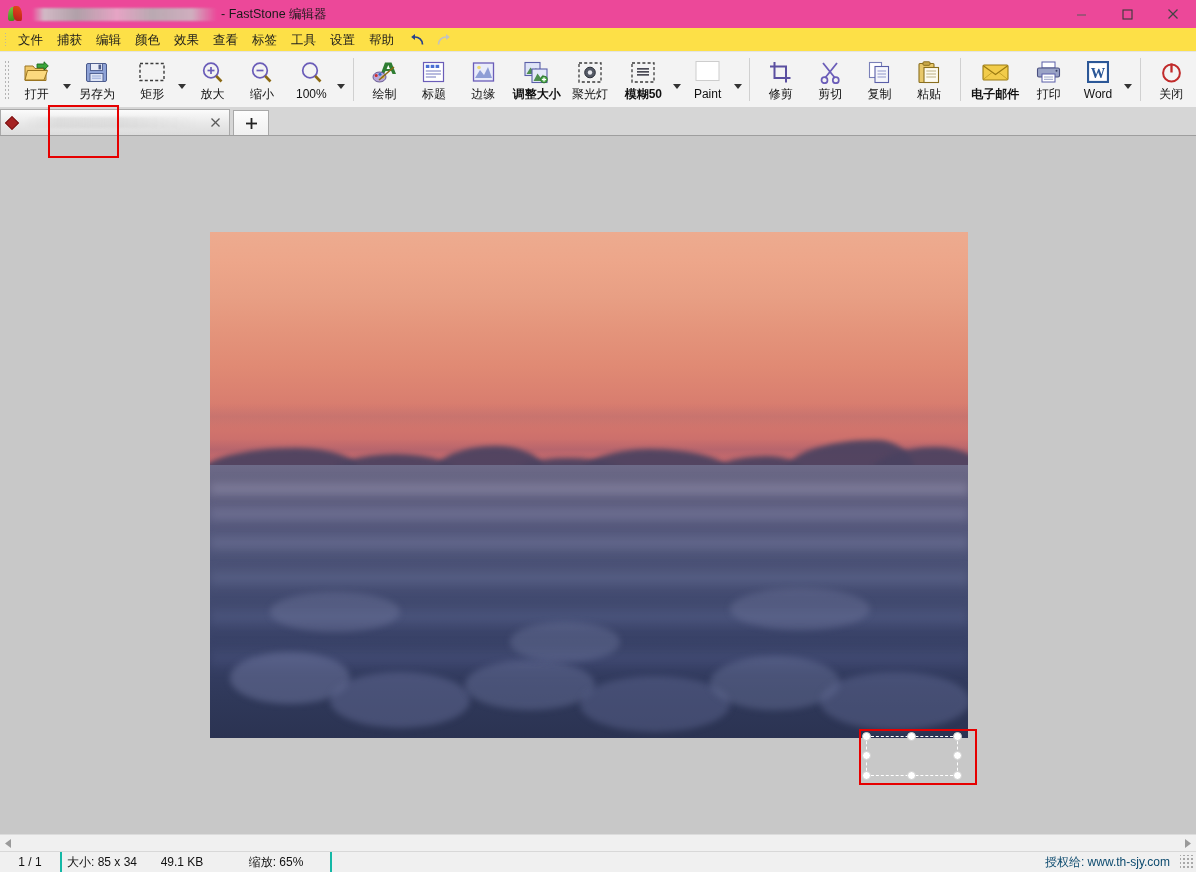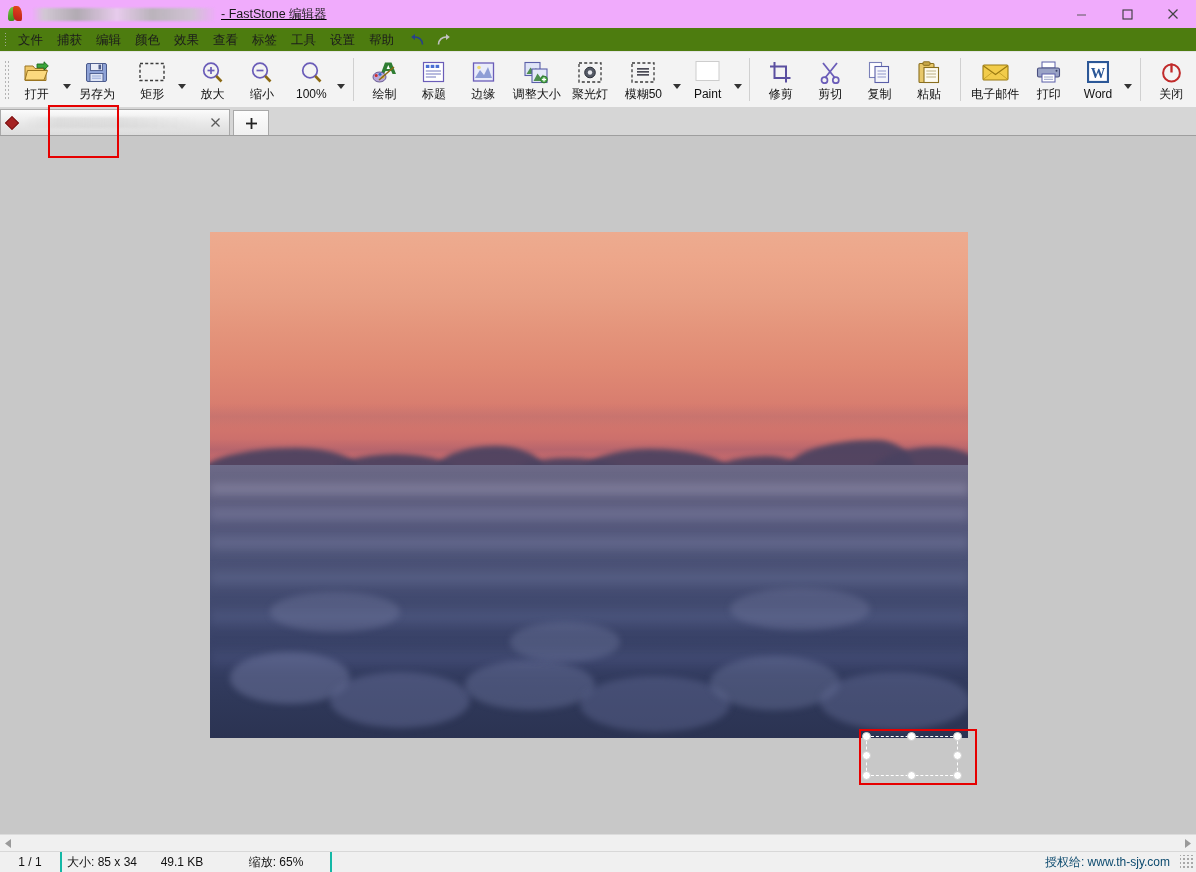--- a/index.html
+++ b/index.html
@@ -12,25 +12,24 @@
   #app {
     width: 1196px; height: 872px;
     display: flex; flex-direction: column;
     background: #f0f0f0;
     position: relative;
   }
 
   
   .titlebar {
     height: 28px;
-    background: #f0abfc;
+    background: #ec4899;
     display: flex; align-items: center;
     flex: 0 0 28px;
     position: relative;
-    text-decoration: underline;
   }
   .app-logo {
     width: 16px; height: 16px;
     margin-left: 8px; margin-right: 6px;
     position: relative;
     flex: 0 0 16px;
   }
   .app-logo .leaf-l {
     position: absolute; left: 0; top: 1px;
     width: 8px; height: 14px;
@@ -72,21 +71,21 @@
     width: 46px; height: 28px;
     display: flex; align-items: center; justify-content: center;
     color: #3a3a3a;
   }
   .win-btn svg { display:block; }
 
   
   .menubar {
     height: 24px;
     flex: 0 0 24px;
-    background: #4d7c0f;
+    background: #fde047;
     display: flex; align-items: center;
     border-bottom: 1px solid #e4e4e4;
     padding-left: 4px;
   }
   .grip {
     width: 4px; height: 16px; margin-right: 3px;
     background-image: radial-gradient(circle, #b0b0b0 0.8px, transparent 1px);
     background-size: 3px 3px;
     opacity: .85;
   }
@@ -118,21 +117,21 @@
     display: flex; flex-direction: column;
     align-items: center; justify-content: flex-start;
     padding-top: 7px;
     position: relative;
   }
   .tb-ico { height: 26px; display:flex; align-items:center; justify-content:center; }
   .tb-lbl {
     font-size: 12px; color: #111; margin-top: 3px; white-space: nowrap;
     line-height: 13px;
   }
-  .tb-wide { width: 58px; }
+  .tb-wide { width: 58px; font-weight: bold; }
   .tb-arrow {
     width: 11px; display:flex; align-items:center; justify-content:center;
     padding-top: 14px;
   }
   .tb-sep {
     width: 1px; margin: 6px 6px; background: #d0d0d0;
     align-self: stretch;
   }
   .annot-rect {
     position: absolute;

